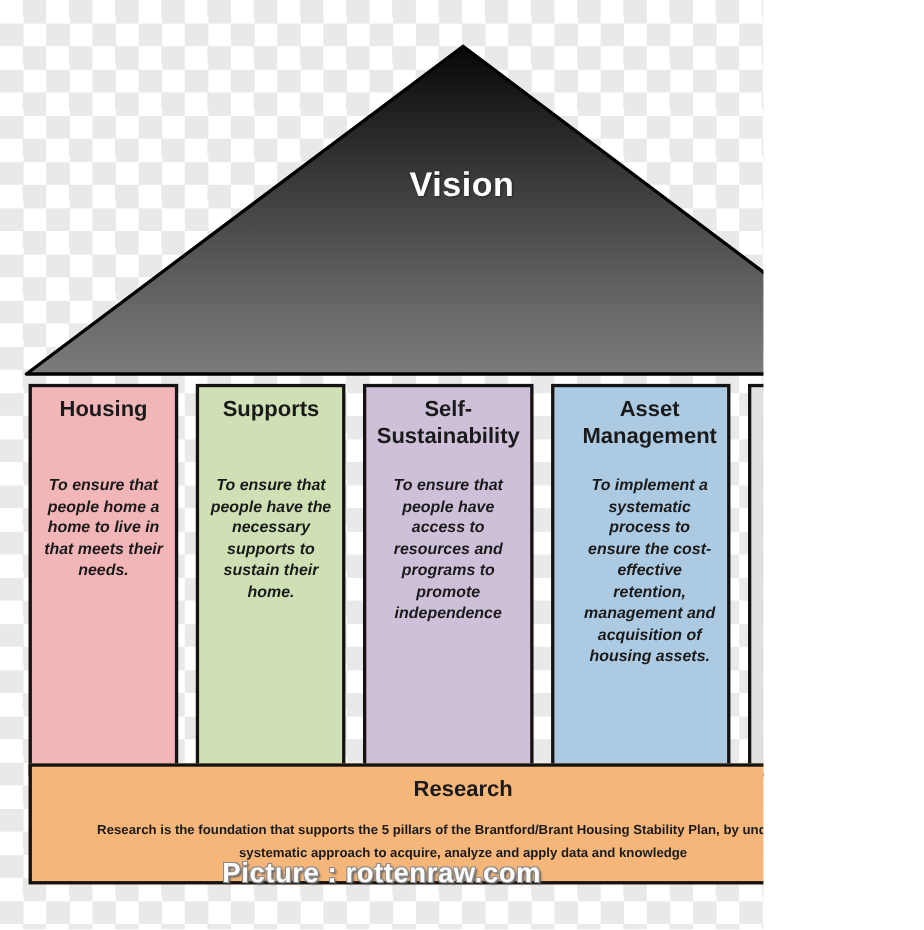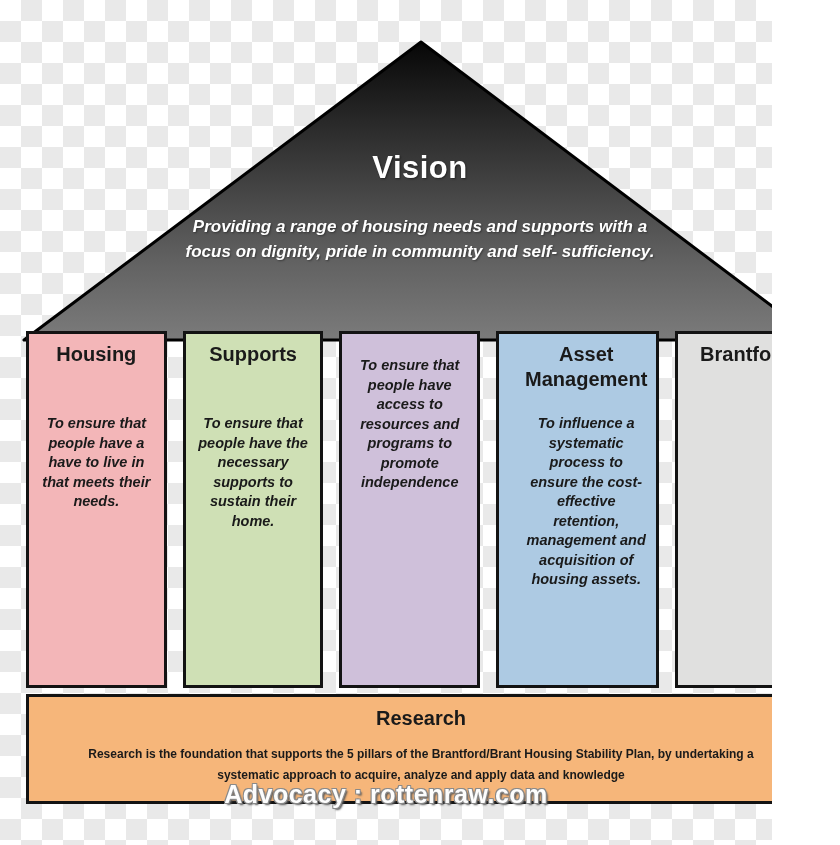--- a/index.html
+++ b/index.html
@@ -2,21 +2,21 @@
 <html><head>
 <meta charset="utf-8">
 <style>
   html, body {
     margin: 0;
     padding: 0;
     font-family: "Liberation Sans", sans-serif;
   }
   .canvas {
     position: relative;
-    width: 772px;
+    width: 694px;
     height: 845px;
     overflow: hidden;
     
     background: repeating-conic-gradient(#e9e9e9 0% 25%, #ffffff 0% 50%) 0 0 / 42px 42px;
   }
   .roof-svg {
     position: absolute;
     left: 0;
     top: 0;
     width: 840px;
@@ -44,21 +44,21 @@
     font-weight: bold;
     font-style: italic;
     line-height: 25px;
     max-width: 470px;
     margin: 0 auto;
     text-shadow: 1px 1px 2px rgba(0,0,0,0.4);
   }
   .pillars {
     position: absolute;
     left: 26px;
-    top: 331px;
+    top: 349px;
     width: 790px;
     height: 357px;
     display: flex;
     gap: 16px;
     box-sizing: border-box;
   }
   .pillar {
     flex: 1 1 0;
     border: 3px solid #131313;
     box-sizing: border-box;
@@ -136,44 +136,44 @@
         <stop offset="0.35" stop-color="#333333"></stop>
         <stop offset="0.75" stop-color="#636363"></stop>
         <stop offset="1" stop-color="#7b7b7b"></stop>
       </linearGradient>
     </defs>
     <polygon points="421,42 24,340 817,340" fill="url(#roofGrad)" stroke="#000000" stroke-width="3" stroke-linejoin="round"></polygon>
   </svg>
 
   <div class="roof-text">
     <div class="vision-title">Vision</div>
-    <div class="vision-sub">Providing a range of housing needs and supports with a focus on dignity, pride in community and self- sufficiency.</div>
   </div>
 
   <div class="pillars">
     <div class="pillar" style="background-color: rgb(243, 182, 184);">
       <div class="pillar-title">Housing</div>
-      <div class="pillar-body">To ensure that people have a have to live in that meets their needs.</div>
+      <div class="pillar-body">To ensure that people home a home to live in that meets their needs.</div>
     </div>
     <div class="pillar" style="background-color: rgb(207, 224, 181);">
       <div class="pillar-title">Supports</div>
       <div class="pillar-body">To ensure that people have the necessary supports to sustain their home.</div>
     </div>
     <div class="pillar" style="background-color: rgb(207, 192, 218);">
+      <div class="pillar-title">Self-Sustainability</div>
       <div class="pillar-body">To ensure that people have access to resources and programs to promote independence</div>
     </div>
     <div class="pillar" style="background-color: rgb(173, 202, 227); padding-left: 26px;">
       <div class="pillar-title">Asset Management</div>
-      <div class="pillar-body">To influence a systematic process to ensure the cost-effective retention, management and acquisition of housing assets.</div>
+      <div class="pillar-body">To implement a systematic process to ensure the cost-effective retention, management and acquisition of housing assets.</div>
     </div>
     <div class="pillar" style="background-color: rgb(224, 224, 223);">
       <div class="pillar-title">Brantford</div>
     </div>
   </div>
 
   <div class="research" style="background-color: rgb(246, 182, 122);">
     <div class="research-title">Research</div>
     <div class="research-body">Research is the foundation that supports the 5 pillars of the Brantford/Brant Housing Stability Plan, by undertaking a systematic approach to acquire, analyze and apply data and knowledge</div>
   </div>
 
-  <div class="watermark">Advocacy : rottenraw.com</div>
+  <div class="watermark">Picture : rottenraw.com</div>
 
 </div>
 
 </body></html>

